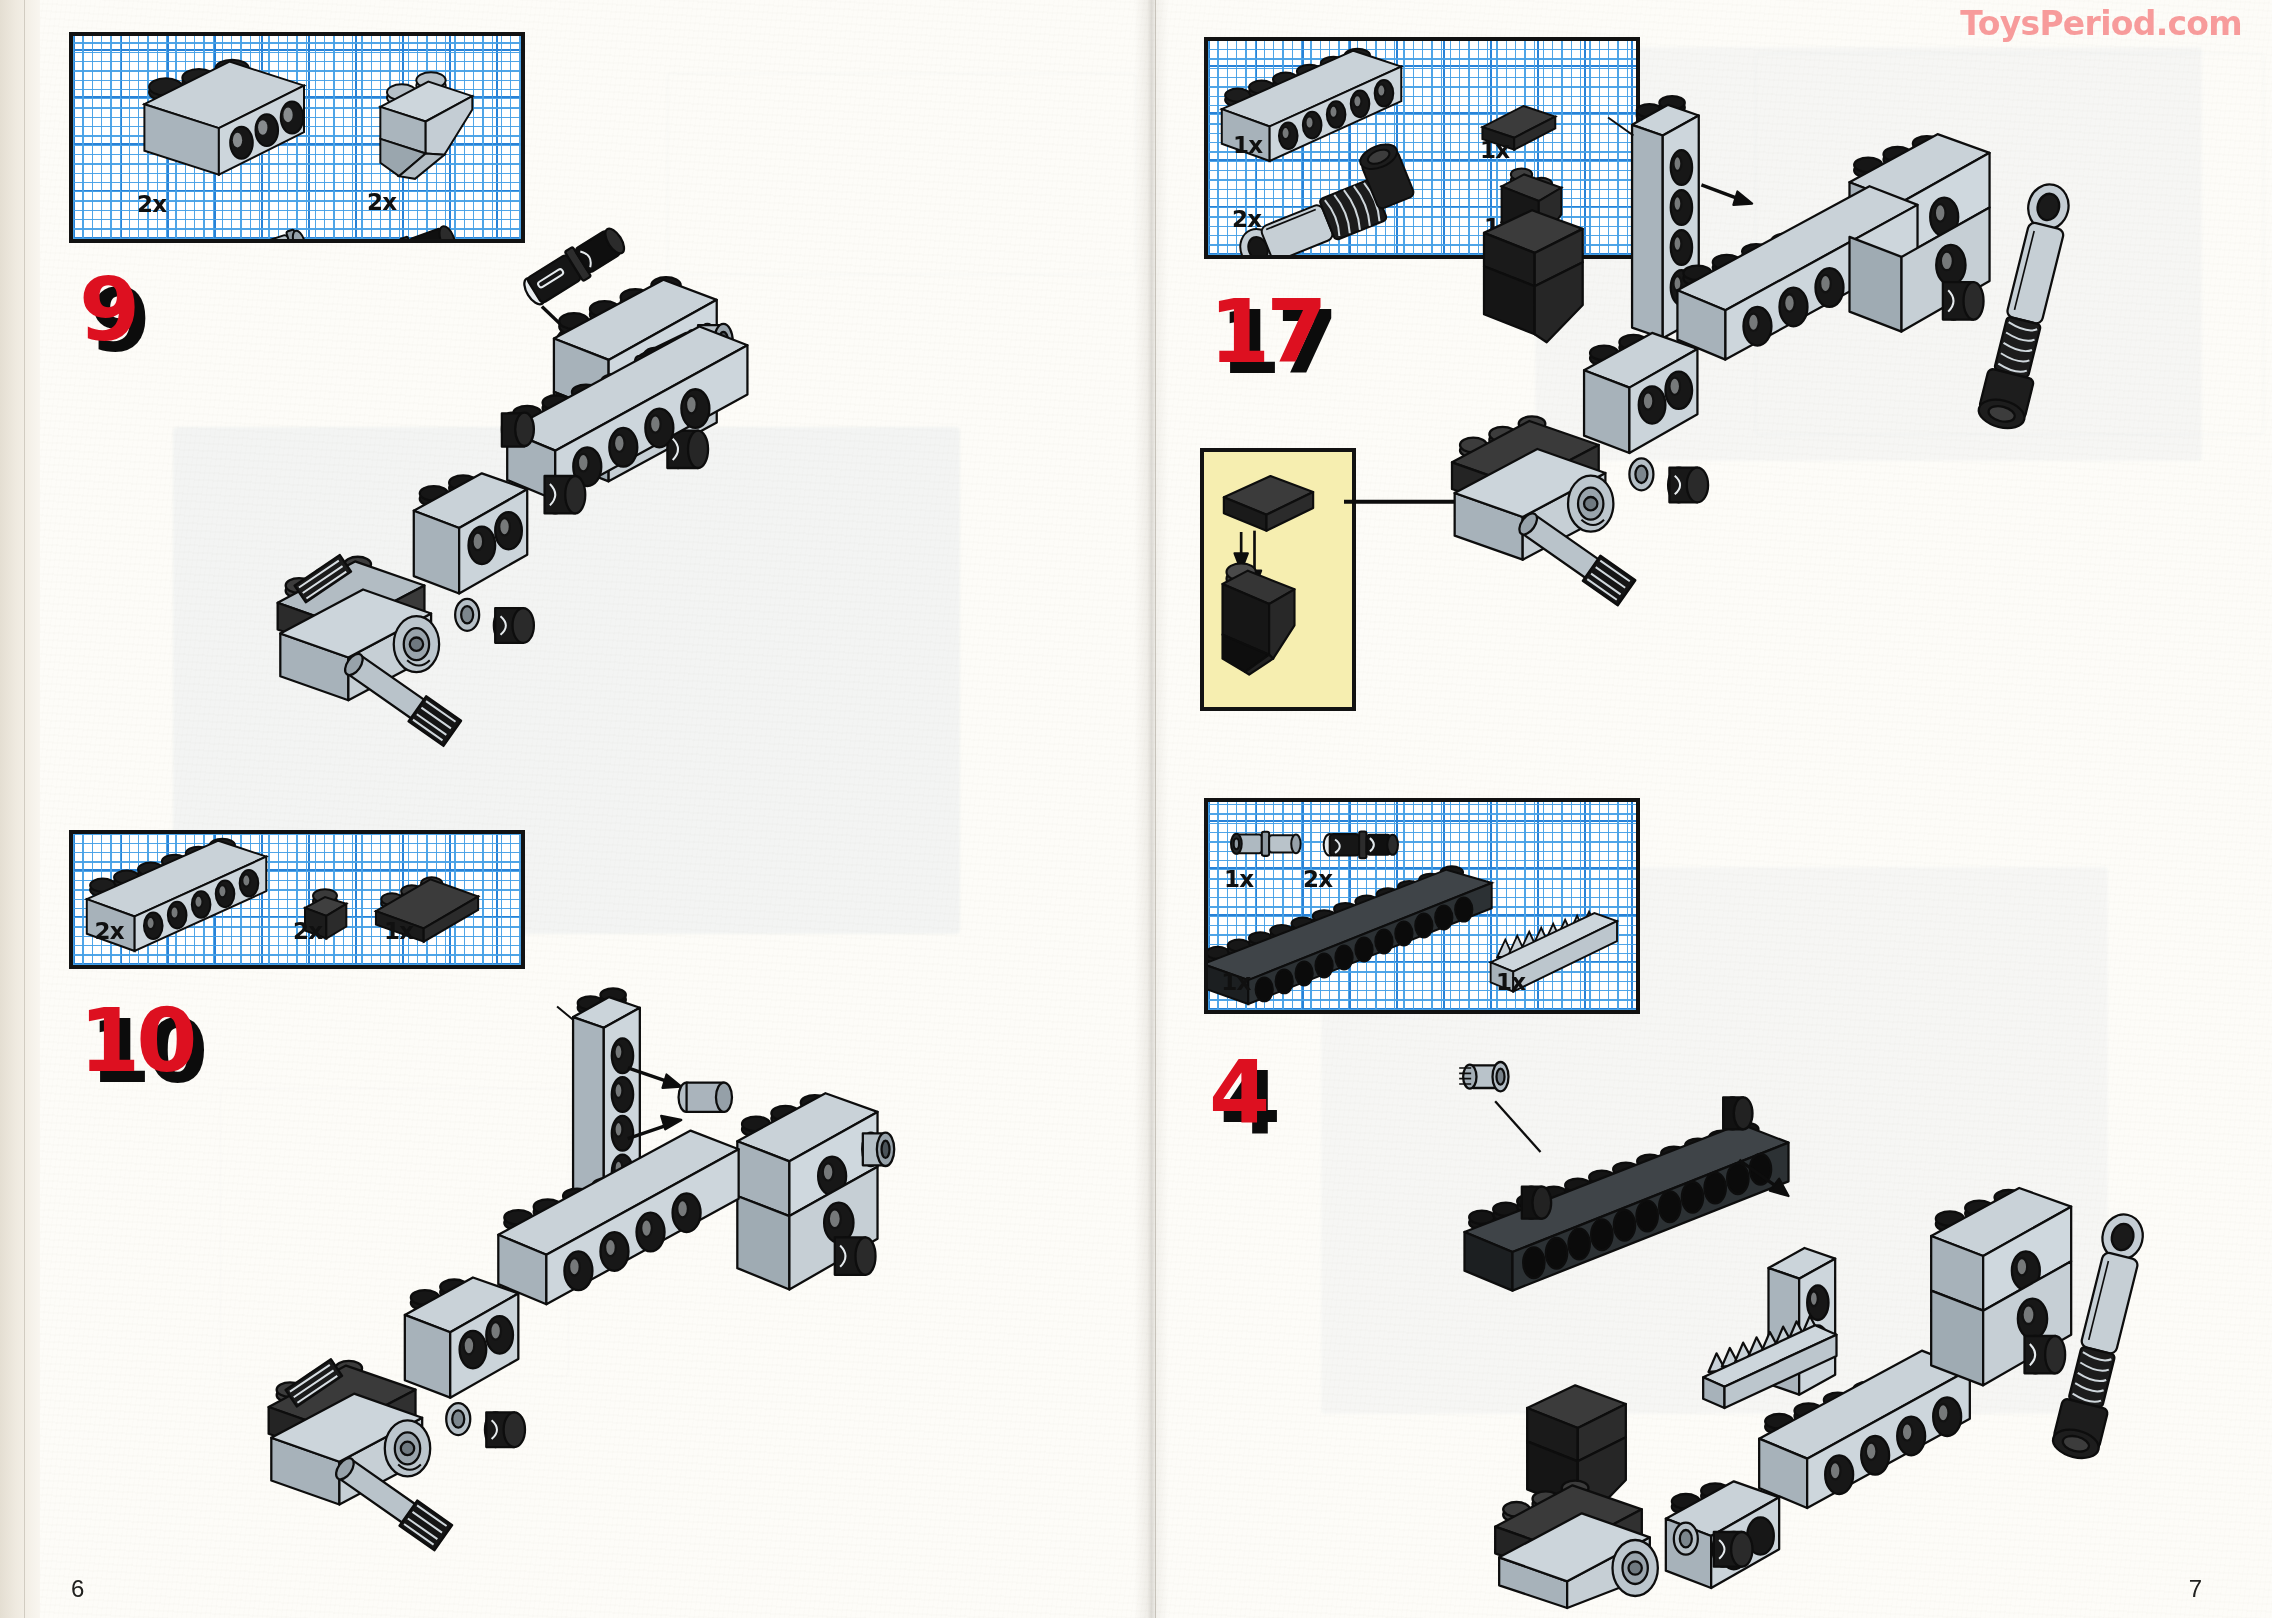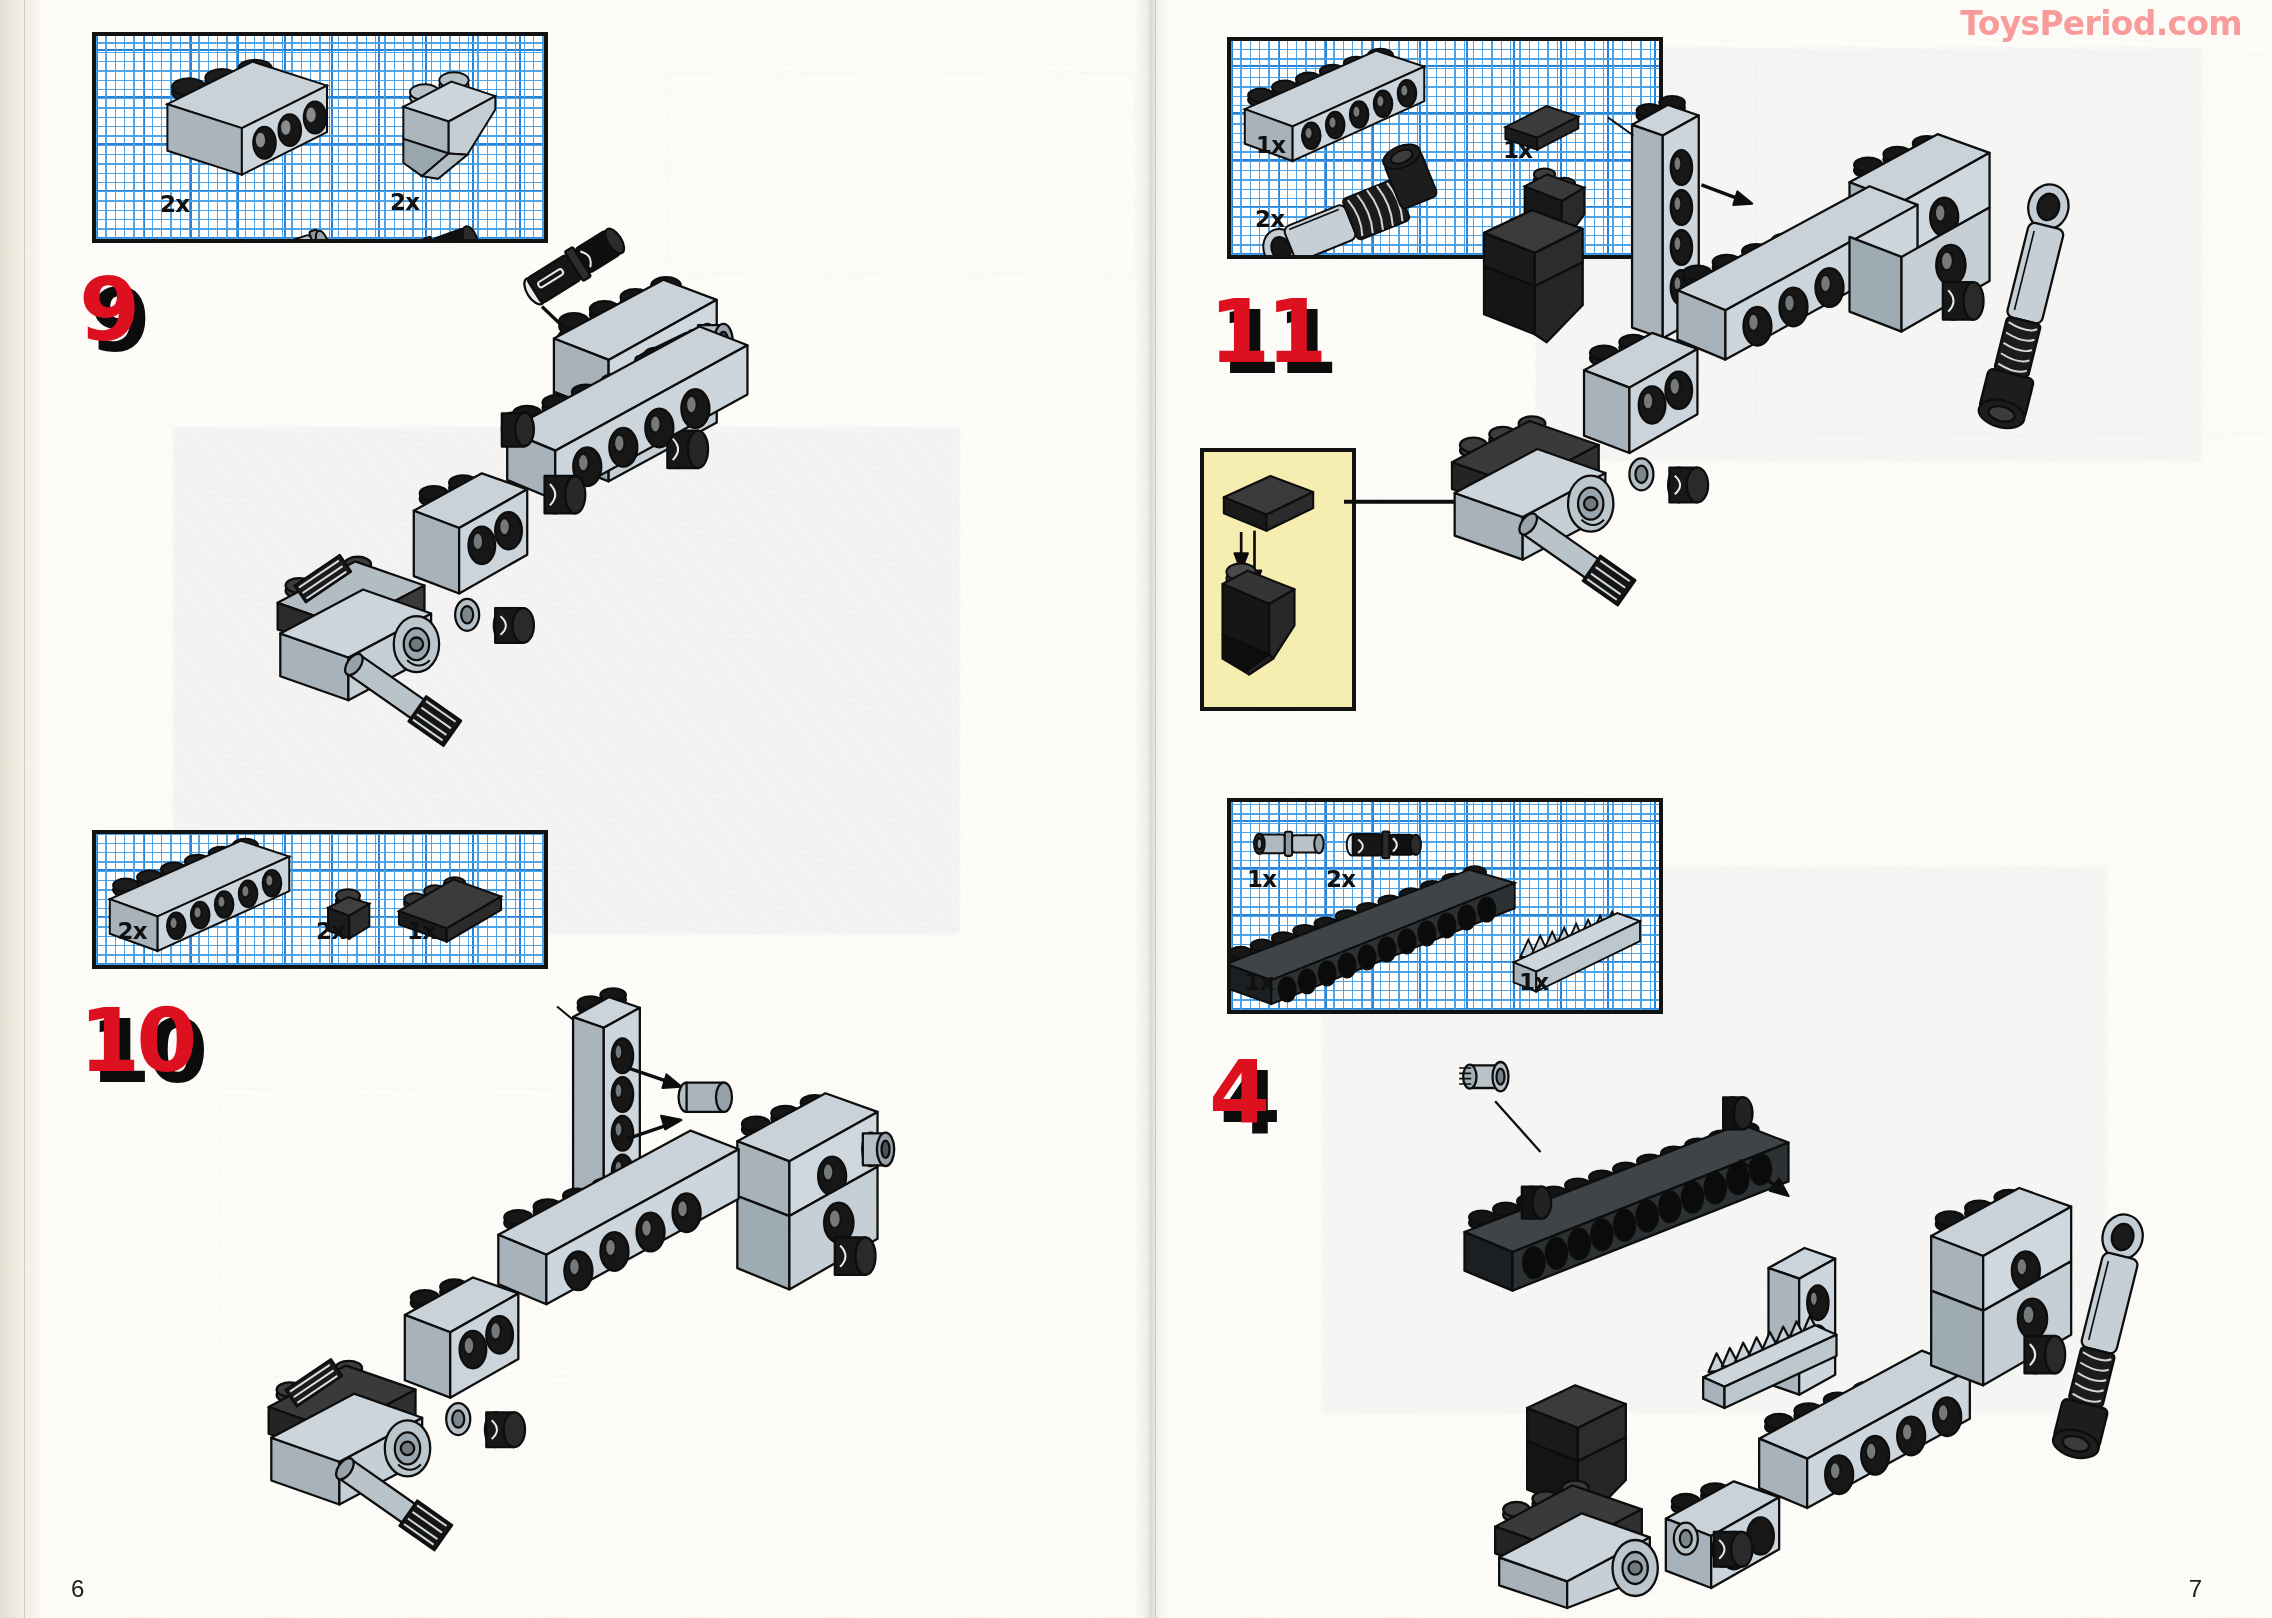--- a/index.html
+++ b/index.html
@@ -43,21 +43,21 @@
     font-size:33px;font-weight:bold;color:#f79b9b;letter-spacing:-0.7px;
     font-family:"DejaVu Sans",sans-serif;text-align:right;}
 
   
   .pageno{position:absolute;bottom:14.7px;font-size:24px;color:#20201e;
     font-family:"Liberation Sans",sans-serif;}
   .pageno.l{left:71px;}
   .pageno.r{right:71px;}
 
   
-  .parts-box{position:absolute;border:4.7px solid #121212;background:#ffffff;overflow:hidden;margin-left:23px;}
+  .parts-box{position:absolute;border:4.7px solid #121212;background:#ffffff;overflow:hidden;}
   .grid{position:absolute;inset:0;
     background-image:
       repeating-linear-gradient(0deg, rgba(70,160,230,.95) 0 1.3px, rgba(255,255,255,0) 1.3px 9.3px),
       repeating-linear-gradient(90deg, rgba(70,160,230,.95) 0 1.3px, rgba(255,255,255,0) 1.3px 9.3px),
       repeating-linear-gradient(0deg, rgba(40,130,215,1) 0 2px, rgba(255,255,255,0) 2px 47px),
       repeating-linear-gradient(90deg, rgba(40,130,215,1) 0 2px, rgba(255,255,255,0) 2px 47px);
     background-color:#ffffff;}
   .qty{position:absolute;font-size:23px;font-weight:bold;color:#101010;
     font-family:"DejaVu Sans",sans-serif;letter-spacing:-0.7px;}
 
@@ -732,21 +732,21 @@
         <path d="M28 32 L62 14 L118 34 L84 54 Z" fill="#3a3a3a"></path>
         <path d="M28 32 L84 54 L84 108 L28 86 Z" fill="#171717"></path>
         <path d="M84 54 L118 34 L118 74 L90 112 L84 108 Z" fill="#2a2a2a"></path>
         <path d="M28 86 L84 108 L58 126 L28 110 Z" fill="#101010"></path>
         <path d="M84 108 L90 112 L62 128 L58 126 Z" fill="#222"></path>
       </g>
     </svg>
     <div class="qty" style="left:276px;top:173px;">1x</div>
   </div>
 
-  <div class="stepnum" style="left:1209px;top:288px;">11</div>
+  <div class="stepnum" style="left:1209px;top:288px;">17</div>
 
   <div class="callout" style="left:1200px;top:448px;width:148px;height:255px;">
     <svg style="position:absolute;left:9.3px;top:12px;" width="131" height="232" viewBox="0 0 196 348">
       <g stroke="#0d0d0d" stroke-width="3.2" stroke-linejoin="round">
 
         <path d="M16 50 L86 18 L150 42 L80 76 Z" fill="#3b3b3b"></path>
         <path d="M16 50 L80 76 L80 100 L16 74 Z" fill="#1a1a1a"></path>
         <path d="M80 76 L150 42 L150 66 L80 100 Z" fill="#2b2b2b"></path>
 
         <path d="M42 102 L42 146" stroke="#0d0d0d" stroke-width="4" fill="none"></path>

